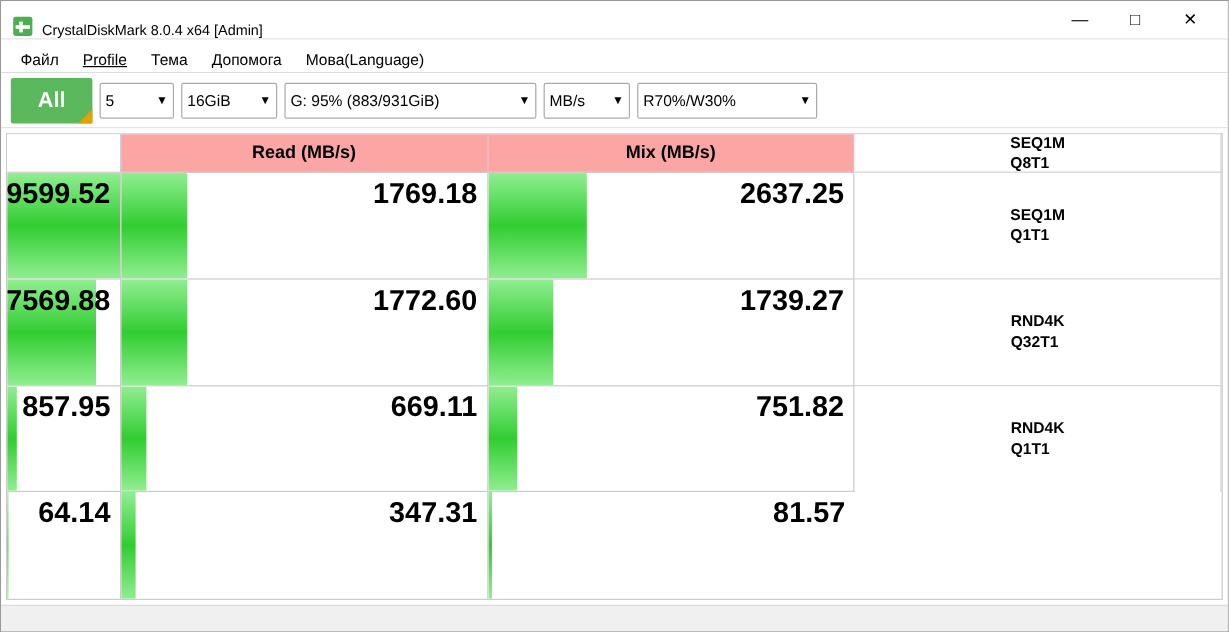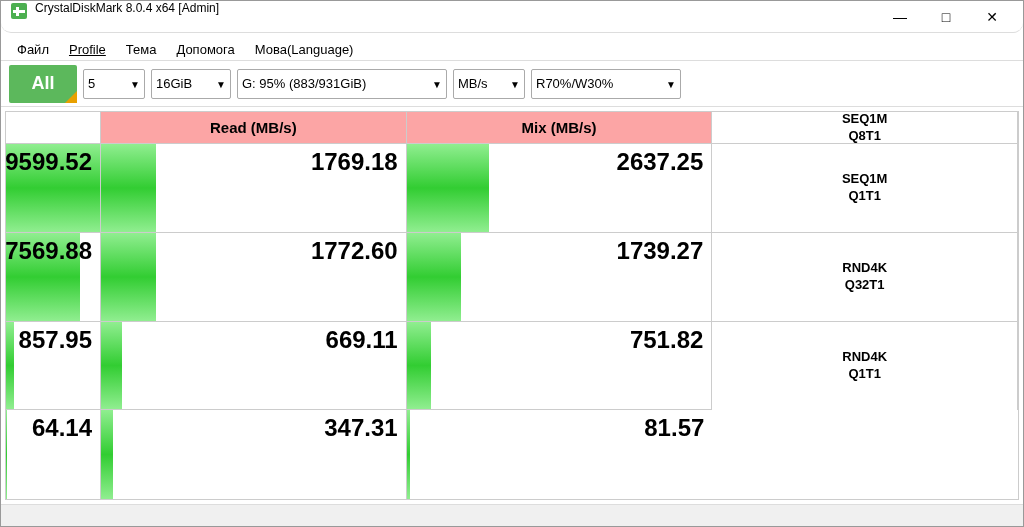--- a/index.html
+++ b/index.html
@@ -17,25 +17,24 @@
       background: #ffffff;
       border: 1px solid #999;
       box-shadow: 2px 2px 8px rgba(0,0,0,0.3);
       display: flex;
       flex-direction: column;
     }
     .titlebar {
       background: #ffffff;
       height: 32px;
       display: flex;
-      align-items: flex-start;
+      align-items: flex-end;
       padding: 0 8px;
       border-bottom: 1px solid #ddd;
       user-select: none;
-      border-radius: 10px;
     }
     .titlebar-icon {
       width: 20px;
       height: 20px;
       margin-right: 6px;
       display: flex;
       align-items: center;
       justify-content: center;
     }
     .titlebar-icon svg {
@@ -173,21 +172,20 @@
 
     .row-label {
       display: flex;
       align-items: center;
       justify-content: center;
       font-size: 13px;
       font-weight: bold;
       background: #fff;
       border-right: 1px solid #ccc;
       border-bottom: 1px solid #ccc;
-      text-align: center;
       padding: 4px;
       line-height: 1.3;
     }
     .row-label:last-of-type { border-bottom: none; }
 
     .data-cell {
       position: relative;
       display: flex;
       align-items: flex-start;
       justify-content: flex-end;

